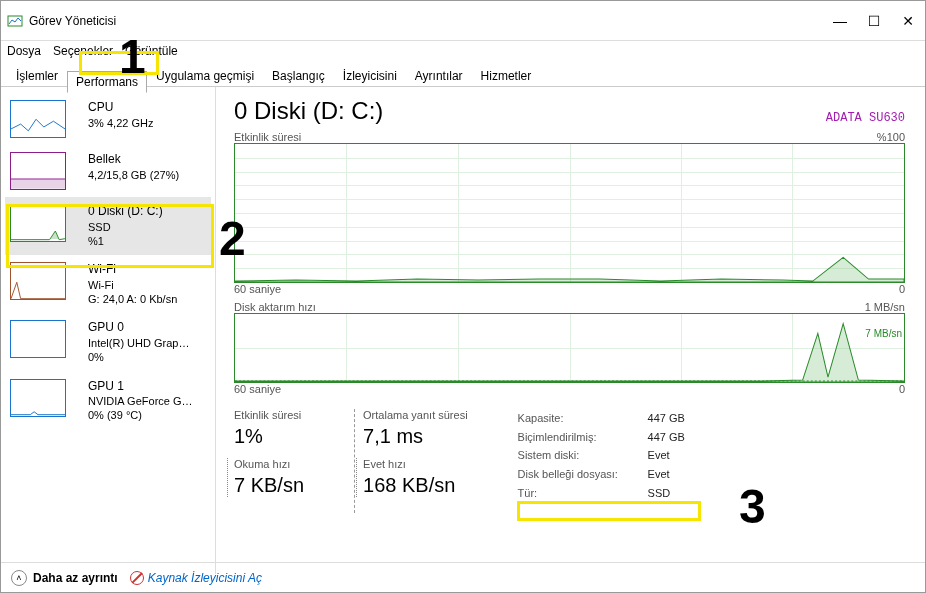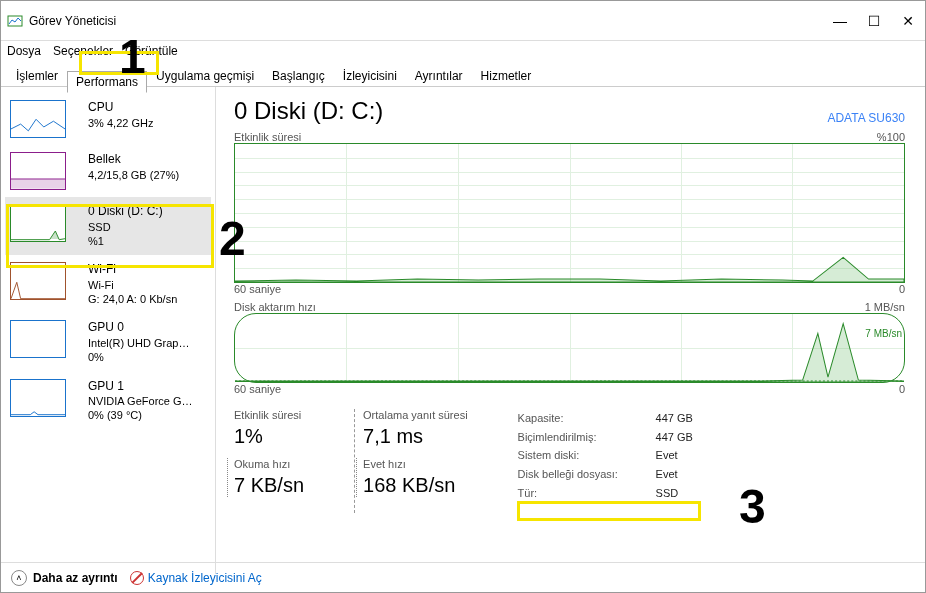--- a/index.html
+++ b/index.html
@@ -28,42 +28,42 @@
   .side-thumb.mem { border-color: #8b1e8b; }
   .side-thumb.disk { border-color: #2a8a2a; }
   .side-thumb.wifi { border-color: #a0522d; }
   .side-thumb.gpu { border-color: #1a73cc; }
   .side-info { font-size: 11px; line-height: 1.3; }
   .side-info .title { font-size: 12px; }
 
   .main { flex: 1; padding: 10px 20px 10px 18px; overflow: hidden; position: relative; }
   .main-header { display: flex; justify-content: space-between; align-items: flex-end; margin-bottom: 6px; }
   .main-title { font-size: 24px; font-weight: 400; }
-  .main-sub { font-size: 12px; color: #3b82f6; }
+  .main-sub { font-size: 12px; color: #a21caf; font-family: Liberation Mono, monospace; }
 
   .chart-block { margin-bottom: 6px; }
   .chart-labels { display: flex; justify-content: space-between; font-size: 11px; color: #555; }
   .chart-area { height: 140px; border: 1px solid #2a8a2a; position: relative; background: #fff; }
-  .chart-area.small { height: 70px; border-radius: 22px; }
+  .chart-area.small { height: 70px; }
   .grid-line { position: absolute; left: 0; right: 0; border-top: 1px solid #e0f0e0; }
   .v-grid { position: absolute; top: 0; bottom: 0; border-left: 1px solid #e0f0e0; }
 
   .stats { display: flex; gap: 50px; margin-top: 14px; font-size: 12px; }
   .stat-col .dotted { border-left: 1px dotted #888; padding-left: 6px; margin-left: -7px; }
   .dashed-sep { border-left: 1px dashed #999; padding-left: 8px; }
   .stat-label { font-size: 11px; color: #555; margin-bottom: 4px; }
   .stat-value { font-size: 20px; margin-bottom: 10px; }
-  .prop-row { display: flex; font-size: 11px; line-height: 1.7; gap: 8px; }
+  .prop-row { display: flex; font-size: 11px; line-height: 1.7; }
   .prop-key { width: 130px; color: #555; }
   .prop-val { color: #222; }
 
   .footer { position: absolute; bottom: 0; left: 0; right: 0; height: 30px; border-top: 1px solid #ddd; display: flex; align-items: center; padding: 0 10px; font-size: 12px; gap: 12px; }
   .footer .collapse { display: flex; align-items: center; gap: 6px; cursor: default; }
   .footer .circle-up { width: 16px; height: 16px; border: 1px solid #888; border-radius: 50%; display: inline-flex; align-items: center; justify-content: center; font-size: 9px; }
-  .footer .link { color: #0066cc; display: flex; align-items: center; gap: 4px; cursor: default; }
+  .footer .link { color: #0066cc; display: flex; align-items: center; gap: 4px; cursor: default; font-style: italic; }
   .footer .nodisk { width: 14px; height: 14px; border: 1.5px solid #cc3333; border-radius: 50%; position: relative; }
   .footer .nodisk::after { content: ""; position: absolute; width: 14px; height: 1.5px; background: #cc3333; transform: rotate(-45deg); top: 5px; left: -1px; }
 
   .annot { position: absolute; border: 3px solid #f6e500; pointer-events: none; z-index: 50; }
   .annot-num { position: absolute; font-size: 48px; font-weight: 900; color: #000; z-index: 51; font-family: Arial, sans-serif; }
 
   
   .spark { position: absolute; bottom: 0; left: 0; right: 0; }
   .chart-path { fill: rgba(90,180,90,0.25); stroke: #2a8a2a; stroke-width: 1; }
 </style>

